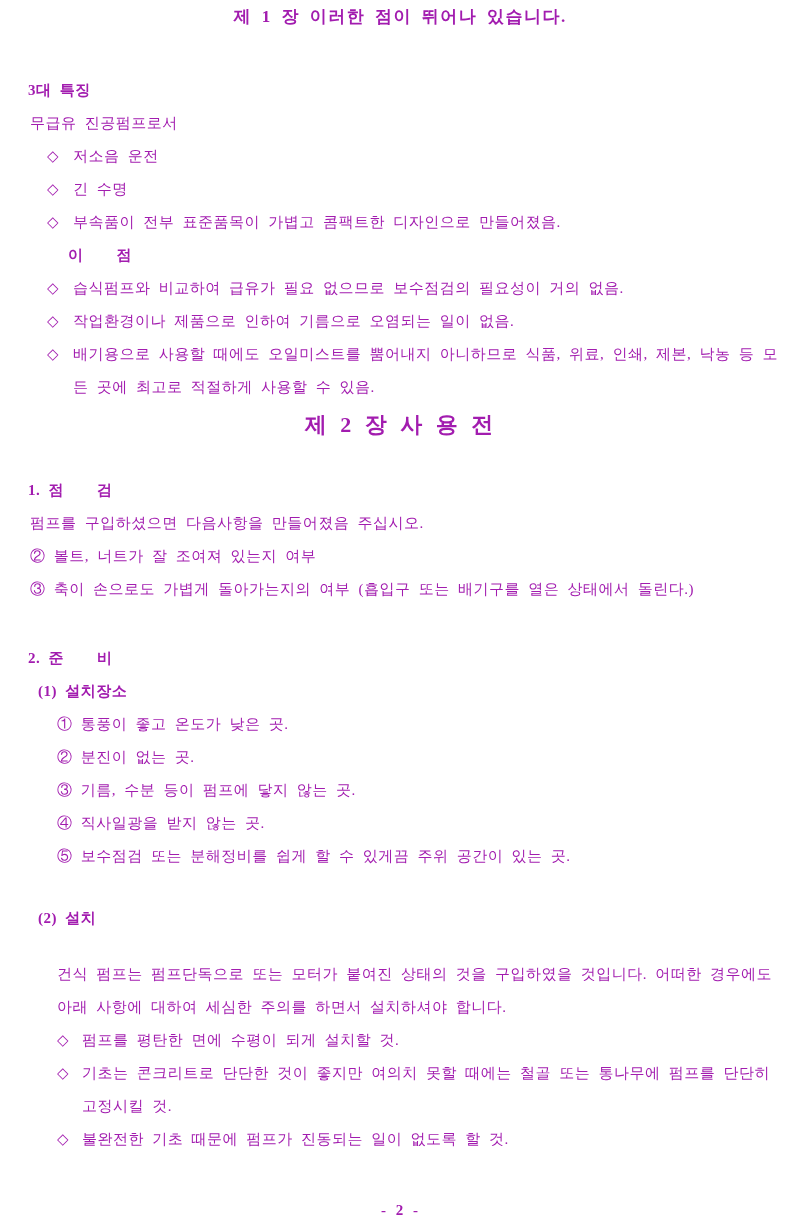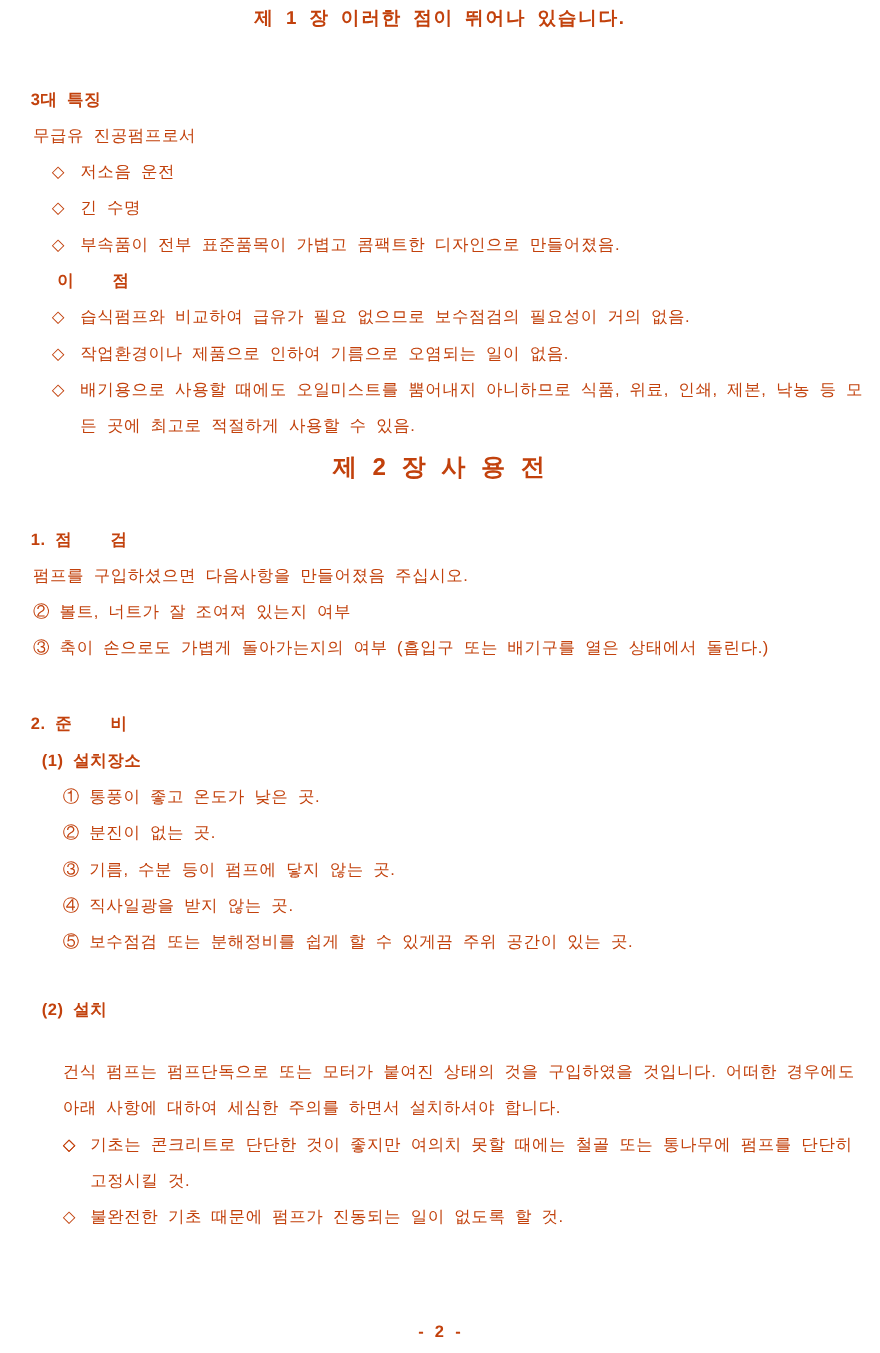--- a/index.html
+++ b/index.html
@@ -2,38 +2,38 @@
 <html><head>
 <meta charset="utf-8">
 <style>
   html, body { margin: 0; padding: 0; background: #ffffff; }
   .page {
     position: relative;
     width: 800px;
     height: 1230px;
     margin: 0 auto;
     background: #ffffff;
-    color: #c2410c;
-    font-family: Liberation Sans, sans-serif;
+    color: #a21caf;
+    font-family: Liberation Serif, serif;
     font-size: 15px;
     letter-spacing: 0.5px;
     word-spacing: 4px;
     overflow: hidden;
   }
   .line { line-height: 33px; }
   .heading { font-weight: bold; white-space: pre-wrap; }
   .ch-title { margin: 0; text-align: center; font-weight: bold; white-space: pre-wrap; }
   .ch1 { margin-top: 4px; font-size: 17px; line-height: 26px; letter-spacing: 1.5px; }
   .ch2 { margin-top: 4px; font-size: 22px; line-height: 33px; letter-spacing: 2px; }
 
   .lv-a { padding-left: 28px; }
   .lv-b { padding-left: 38px; }
   .lv-c { padding-left: 30px; }
   .lv-d { padding-left: 57px; }
-  .adv-heading { padding-left: 52px; }
+  .adv-heading { padding-left: 68px; }
 
   .bullet { position: relative; }
   .bullet .diamond { position: absolute; top: 0; }
   .bullet.ind-c { padding-left: 73px; padding-right: 10px; }
   .bullet.ind-c .diamond { left: 47px; }
   .bullet.ind-d { padding-left: 82px; padding-right: 10px; }
   .bullet.ind-d .diamond { left: 57px; }
 
   .para { padding-left: 57px; padding-right: 12px; line-height: 33px; margin-top: 23px; }
 
@@ -104,20 +104,21 @@
   <div class="line lv-d">② 분진이 없는 곳.</div>
   <div class="line lv-d">③ 기름, 수분 등이 펌프에 닿지 않는 곳.</div>
   <div class="line lv-d">④ 직사일광을 받지 않는 곳.</div>
   <div class="line lv-d">⑤ 보수점검 또는 분해정비를 쉽게 할 수 있게끔 주위 공간이 있는 곳.</div>
 
   <div class="line lv-b heading mt-install">(2) 설치</div>
   <div class="para">건식 펌프는 펌프단독으로 또는 모터가 붙여진 상태의 것을 구입하였을 것입니다. 어떠한 경우에도 아래 사항에 대하여 세심한 주의를 하면서 설치하셔야 합니다.</div>
 
   <div class="line bullet ind-d">
     <span class="diamond">◇</span>
+    <span>펌프를 평탄한 면에 수평이 되게 설치할 것.</span>
   </div>
   <div class="line bullet ind-d">
     <span class="diamond">◇</span>
     <span>기초는 콘크리트로 단단한 것이 좋지만 여의치 못할 때에는 철골 또는 통나무에 펌프를 단단히 고정시킬 것.</span>
   </div>
   <div class="line bullet ind-d">
     <span class="diamond">◇</span>
     <span>불완전한 기초 때문에 펌프가 진동되는 일이 없도록 할 것.</span>
   </div>
 

